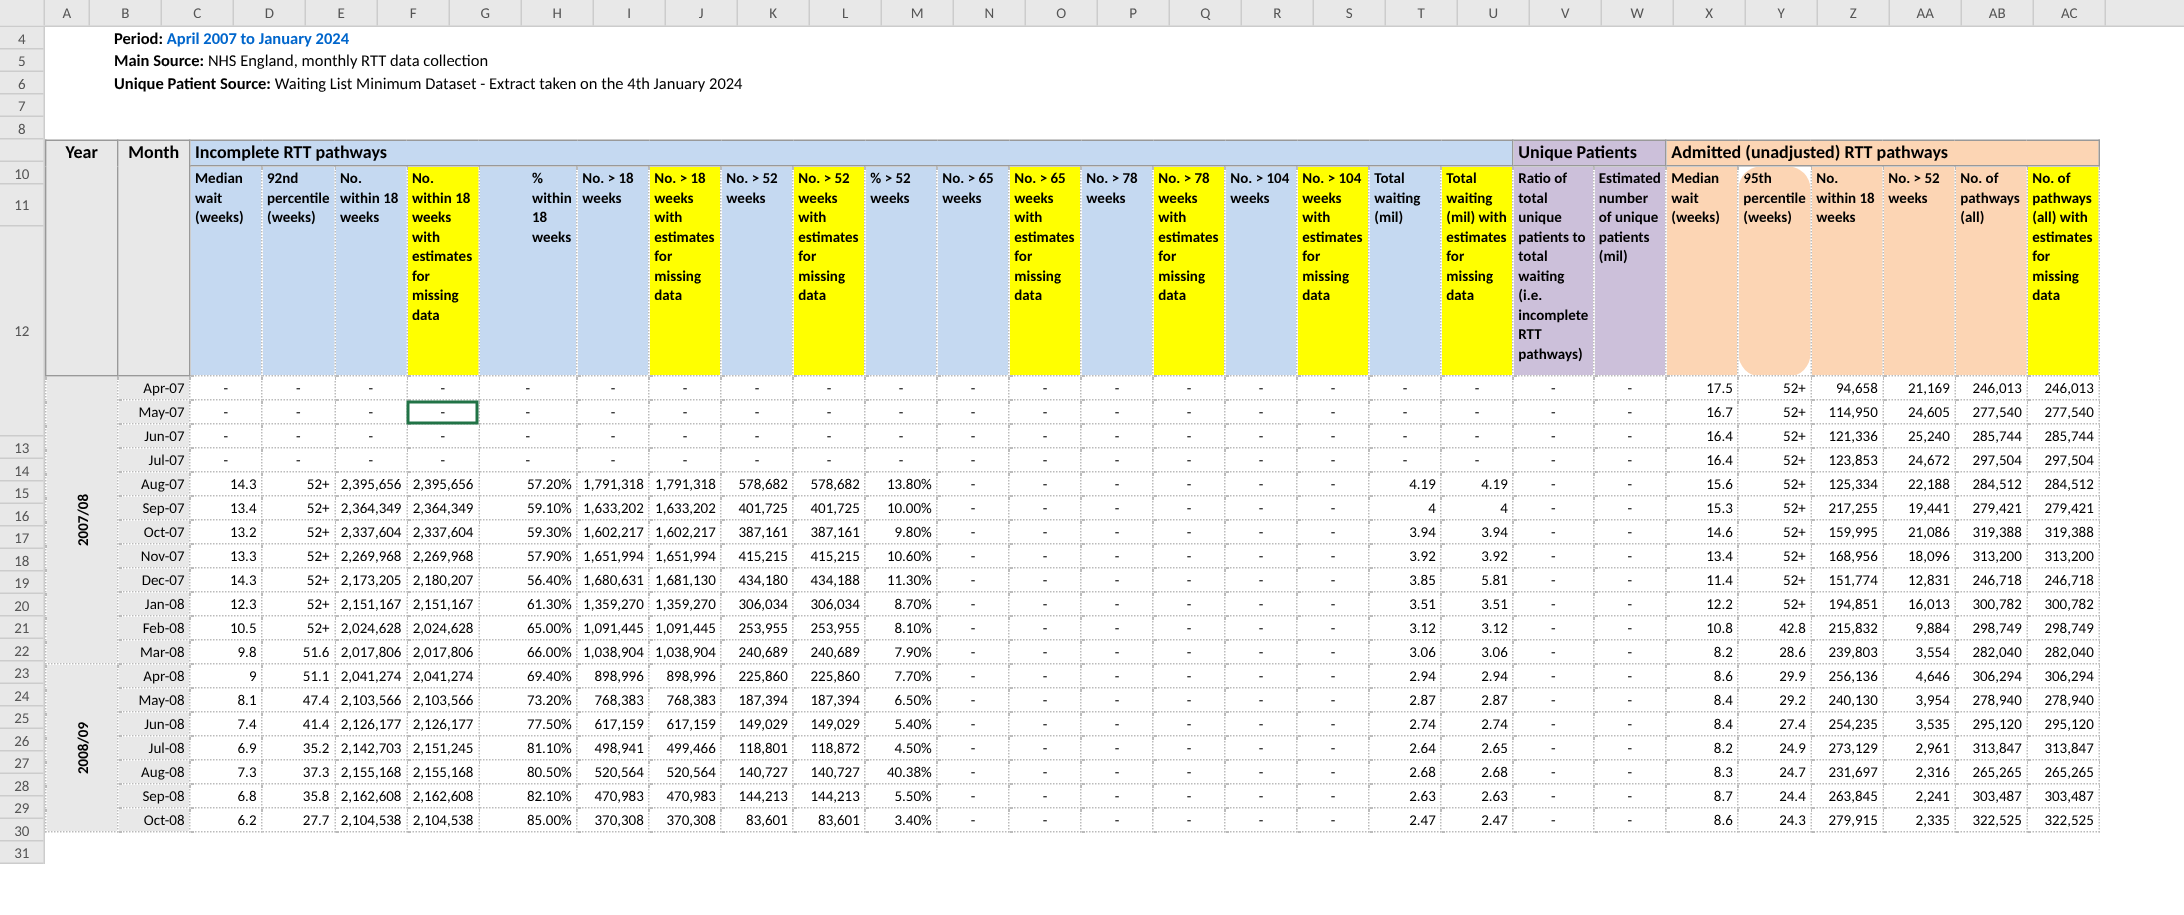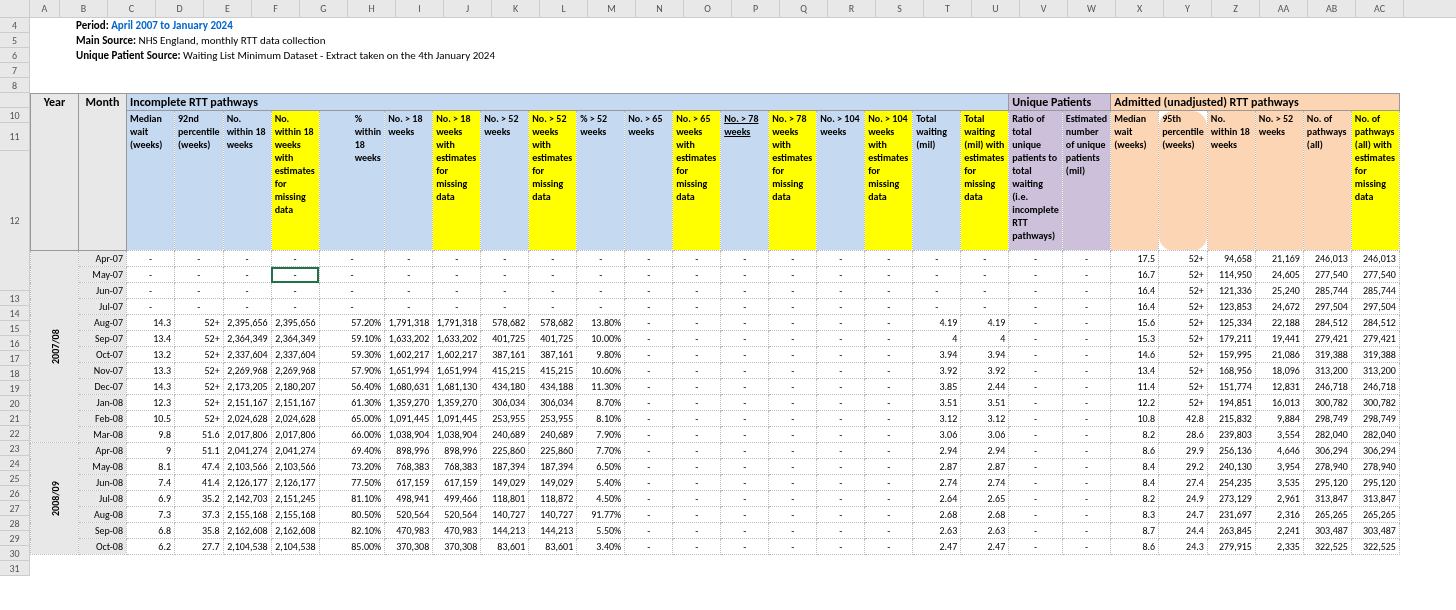--- a/index.html
+++ b/index.html
@@ -159,21 +159,21 @@
               <th class="bg-blue" style="height: 140px;">No. within 18 weeks</th>
               <th class="bg-yellow" style="height: 140px;">No. within 18 weeks with estimates for missing data</th>
               <th class="bg-blue" style="height: 140px; padding-left: 35px;">% within 18 weeks</th>
               <th class="bg-blue" style="height: 140px;">No. &gt; 18 weeks</th>
               <th class="bg-yellow" style="height: 140px;">No. &gt; 18 weeks with estimates for missing data</th>
               <th class="bg-blue" style="height: 140px;">No. &gt; 52 weeks</th>
               <th class="bg-yellow" style="height: 140px;">No. &gt; 52 weeks with estimates for missing data</th>
               <th class="bg-blue" style="height: 140px;">% &gt; 52 weeks</th>
               <th class="bg-blue" style="height: 140px;">No. &gt; 65 weeks</th>
               <th class="bg-yellow" style="height: 140px;">No. &gt; 65 weeks with estimates for missing data</th>
-              <th class="bg-blue" style="height: 140px; text-decoration: underline;">No. &gt; 78 weeks</th>
+              <th class="bg-blue" style="height: 140px;">No. &gt; 78 weeks</th>
               <th class="bg-yellow" style="height: 140px;">No. &gt; 78 weeks with estimates for missing data</th>
               <th class="bg-blue" style="height: 140px;">No. &gt; 104 weeks</th>
               <th class="bg-yellow" style="height: 140px;">No. &gt; 104 weeks with estimates for missing data</th>
               <th class="bg-blue" style="height: 140px;">Total waiting (mil)</th>
               <th class="bg-yellow" style="height: 140px;">Total waiting (mil) with estimates for missing data</th>
               <th class="bg-purple" style="height: 140px;">Ratio of total unique patients to total waiting (i.e. incomplete RTT pathways)</th>
               <th class="bg-purple" style="height: 140px;">Estimated number of unique patients (mil)</th>
               <th class="bg-orange" style="height: 140px;">Median wait (weeks)</th>
               <th class="bg-orange" style="height: 140px; border-radius: 15px;">95th percentile (weeks)</th>
               <th class="bg-orange" style="height: 140px;">No. within 18 weeks</th>
@@ -346,21 +346,21 @@
               <td class="ctr">-</td>
               <td class="ctr">-</td>
               <td class="ctr">-</td>
               <td class="ctr">-</td>
               <td class="num">4</td>
               <td class="num">4</td>
               <td class="ctr">-</td>
               <td class="ctr">-</td>
               <td class="num">15.3</td>
               <td class="num">52+</td>
-              <td class="num">179,211</td>
+              <td class="num">217,255</td>
               <td class="num">19,441</td>
               <td class="num">279,421</td>
               <td class="num">279,421</td>
             </tr>
             <tr>
               <td class="bg-grey num">Oct-07</td>
               <td class="num">13.2</td>
               <td class="num">52+</td>
               <td class="num">2,337,604</td>
               <td class="num">2,337,604</td>
@@ -428,21 +428,21 @@
               <td class="num">434,180</td>
               <td class="num">434,188</td>
               <td class="num">11.30%</td>
               <td class="ctr">-</td>
               <td class="ctr">-</td>
               <td class="ctr">-</td>
               <td class="ctr">-</td>
               <td class="ctr">-</td>
               <td class="ctr">-</td>
               <td class="num">3.85</td>
-              <td class="num">2.44</td>
+              <td class="num">5.81</td>
               <td class="ctr">-</td>
               <td class="ctr">-</td>
               <td class="num">11.4</td>
               <td class="num">52+</td>
               <td class="num">151,774</td>
               <td class="num">12,831</td>
               <td class="num">246,718</td>
               <td class="num">246,718</td>
             </tr>
             <tr>
@@ -653,21 +653,21 @@
               <td class="bg-grey num">Aug-08</td>
               <td class="num">7.3</td>
               <td class="num">37.3</td>
               <td class="num">2,155,168</td>
               <td class="num">2,155,168</td>
               <td class="num">80.50%</td>
               <td class="num">520,564</td>
               <td class="num">520,564</td>
               <td class="num">140,727</td>
               <td class="num">140,727</td>
-              <td class="num">91.77%</td>
+              <td class="num">40.38%</td>
               <td class="ctr">-</td>
               <td class="ctr">-</td>
               <td class="ctr">-</td>
               <td class="ctr">-</td>
               <td class="ctr">-</td>
               <td class="ctr">-</td>
               <td class="num">2.68</td>
               <td class="num">2.68</td>
               <td class="ctr">-</td>
               <td class="ctr">-</td>

